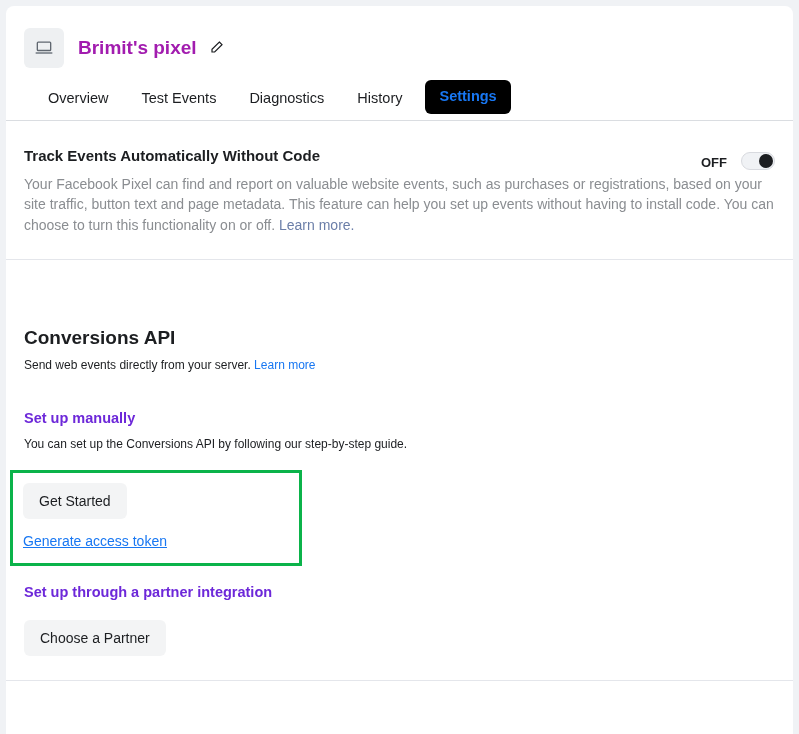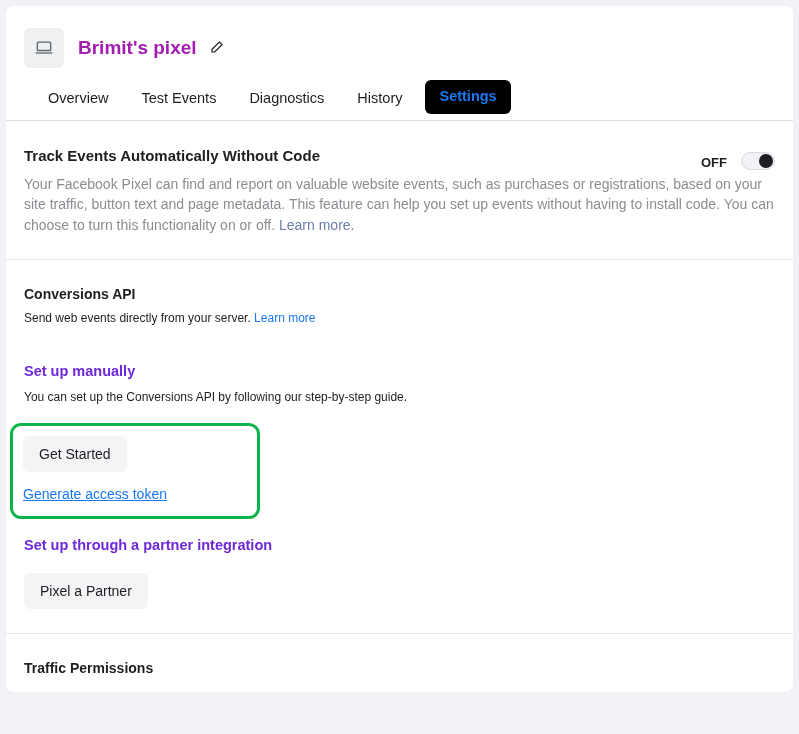--- a/index.html
+++ b/index.html
@@ -77,22 +77,23 @@
     justify-content: space-between;
     align-items: center;
   }
   .section-heading {
     font-size: 15px;
     font-weight: 700;
     color: #1c1e21;
     margin-bottom: 10px;
   }
   .section-heading.big {
-    font-size: 14px;
+    font-size: 19px;
     margin-bottom: 8px;
+    margin-top: 41px;
   }
   .description {
     font-size: 14px;
     line-height: 1.45;
     color: #8a8d91;
   }
   .description-dark {
     font-size: 12px;
     line-height: 1.45;
     color: #1c1e21;
@@ -151,24 +152,24 @@
     font-family: inherit;
   }
   .link-underline {
     color: #1877f2;
     text-decoration: underline;
     cursor: pointer;
     font-size: 14px;
   }
   .highlight-box {
     border: 3px solid #0bb34a;
-    border-radius: 11px;
+    border-radius: 0;
     padding: 10px 10px 14px 10px;
     margin: 16px 0 18px -14px;
-    width: 250px;
+    width: 292px;
   }
   .highlight-box .btn { margin-bottom: 14px; }
   .sub-block { margin-top: 20px; }
 </style>
 </head>
 <body>
 
 <div class="page">
 
   <div class="header-row">
@@ -223,21 +224,21 @@
         <button class="btn">Get Started</button>
         <div>
           <span class="link-underline">Generate access token</span>
         </div>
       </div>
     </div>
 
     <div class="sub-block" style="margin-top:4px;">
       <div class="subheading">Set up through a partner integration</div>
       <div style="margin-top:20px;">
-        <button class="btn">Pixel a Partner</button>
+        <button class="btn">Choose a Partner</button>
       </div>
     </div>
   </div>
 
   <div class="section">
     <div class="section-heading big">Traffic Permissions</div>
 
   </div>
 
 </div>

